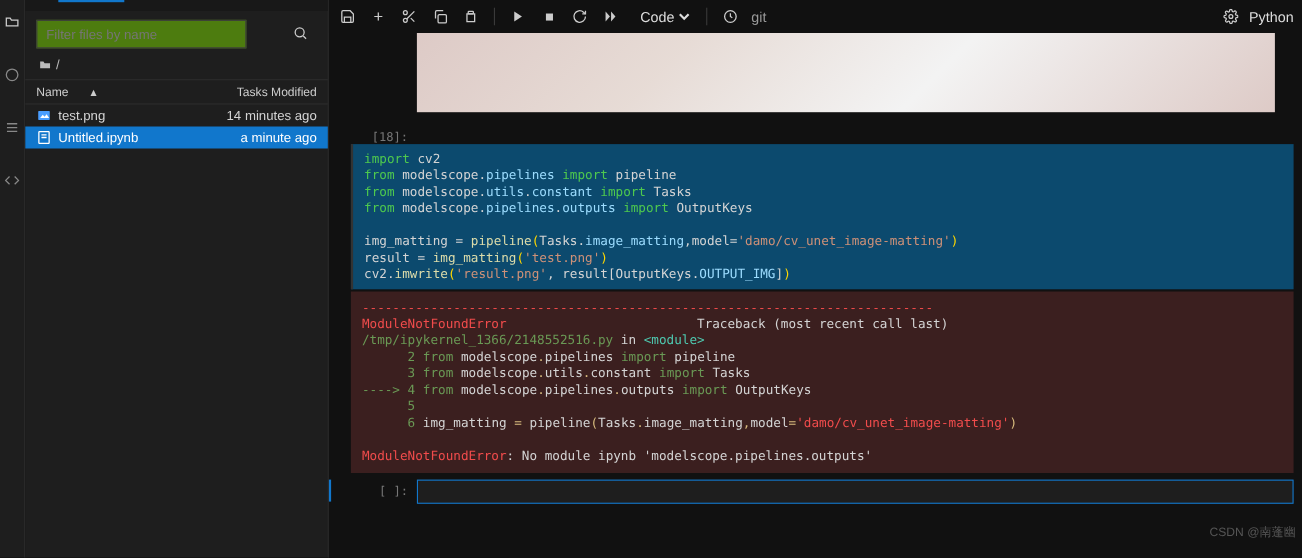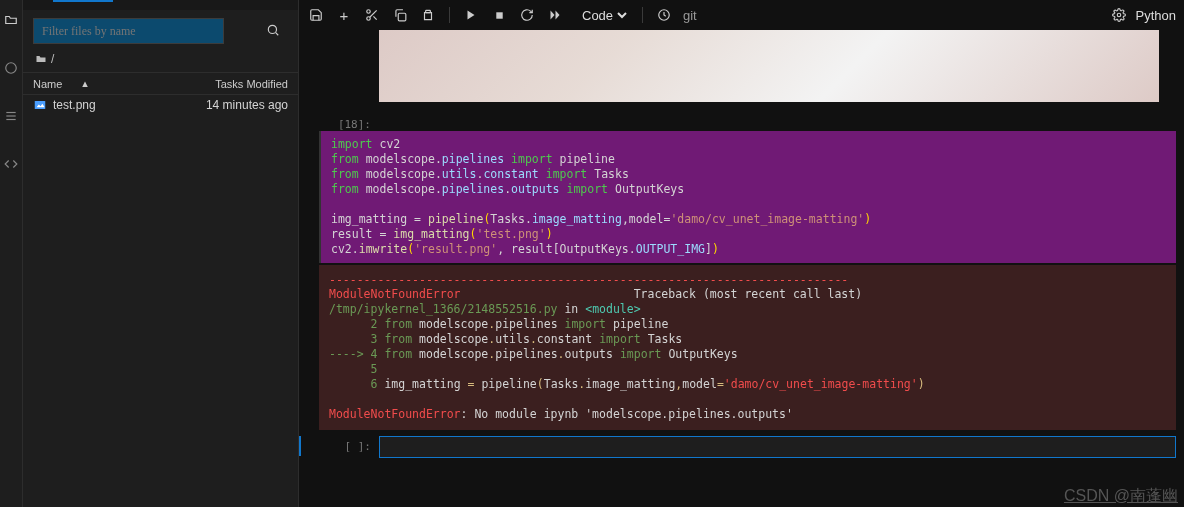--- a/index.html
+++ b/index.html
@@ -4,21 +4,21 @@
 <style>
 * { margin:0; padding:0; box-sizing:border-box; }
 body { font-family: -apple-system, BlinkMacSystemFont, "Segoe UI", Arial, sans-serif; background:#111; width:1184px; height:507px; overflow:hidden; font-size:12px; color:#d4d4d4; }
 .app { display:flex; height:100%; }
 .activity-bar { width:23px; background:#1e1e1e; border-right:1px solid #2d2d2d; display:flex; flex-direction:column; align-items:center; padding-top:12px; gap:32px; }
 .activity-bar .ab-item { width:16px; height:16px; display:flex; align-items:center; justify-content:center; color:#858585; cursor:pointer; }
 .sidebar { width:276px; background:#1e1e1e; border-right:1px solid #2d2d2d; display:flex; flex-direction:column; }
 .tab-strip { height:10px; background:#181818; position:relative; }
 .tab-strip .active-tab { position:absolute; left:30px; top:0; width:60px; height:2px; background:#1177cc; }
 .filter-row { display:flex; align-items:center; padding:8px 10px 8px 10px; }
-.filter-input { flex:1; background:#0c4a6e; border:1px solid #3c3c3c; color:#ccc; height:26px; padding:0 26px 0 8px; font-size:12px; outline:none;font-family:Liberation Serif, serif; }
+.filter-input { flex:1; background:#4d7c0f; border:1px solid #3c3c3c; color:#ccc; height:26px; padding:0 26px 0 8px; font-size:12px; outline:none; }
 .filter-wrap { position:relative; flex:1; }
 .filter-wrap .mag { position:absolute; right:8px; top:5px; color:#aaa; }
 .path-row { padding:0 12px 6px 12px; color:#bbb; font-size:12px; display:flex; align-items:center; gap:4px; }
 .header-row { display:flex; justify-content:space-between; align-items:center; padding:4px 10px; border-top:1px solid #2d2d2d; border-bottom:1px solid #2d2d2d; font-size:11px; color:#ccc; }
 .header-row .col { display:flex; align-items:center; gap:20px; }
 .file-list { flex:1; }
 .file-row { display:flex; justify-content:space-between; align-items:center; padding:3px 10px; font-size:12px; }
 .file-row.selected { background:#1177cc; color:#fff; }
 .file-row .left { display:flex; align-items:center; gap:6px; }
 .file-row .ico { width:14px; height:14px; display:flex; align-items:center; justify-content:center; }
@@ -27,39 +27,39 @@
 .toolbar .tb-item { display:flex; align-items:center; justify-content:center; width:18px; height:18px; color:#ccc; cursor:pointer; }
 .toolbar .sep { width:1px; height:16px; background:#3a3a3a; margin:0 2px; }
 .toolbar .kernel-chip { display:flex; align-items:center; gap:6px; margin-left:4px; }
 .toolbar select { background:transparent; border:none; color:#ddd; font-size:13px; }
 .toolbar .right { margin-left:auto; display:flex; align-items:center; gap:8px; }
 .notebook { flex:1; overflow:auto; padding:0 0 0 20px; }
 .img-placeholder { margin-left:60px; width:780px; height:72px; background:linear-gradient(135deg,#e8d4d0 0%, #f2e6e0 30%, #fff 60%, #e8d4d0 100%); border-radius:0; opacity:0.95; }
 .cell { display:flex; margin-top:12px;flex-direction:column; }
 .prompt { width:60px; text-align:right; color:#777; font-family: Menlo, Consolas, monospace; font-size:11px; padding:4px 8px 0 0; }
 .cell-body { flex:1; }
-.code-input { background:#701a75; padding:6px 10px; font-family: Menlo, Consolas, monospace; font-size:11.5px; line-height:1.3; white-space:pre; border-left:2px solid #333; margin-right:8px; }
+.code-input { background:#0c4a6e; padding:6px 10px; font-family: Menlo, Consolas, monospace; font-size:11.5px; line-height:1.3; white-space:pre; border-left:2px solid #333; margin-right:8px; }
 .kw { color:#4ec94e; }
 .str { color:#ce9178; }
 .func { color:#dcdcaa; }
 .attr { color:#9cdcfe; }
 .plain { color:#d4d4d4; }
 .dot { color:#d4d4d4; }
 .paren { color:#ffd700; }
 .error-output { background:#3b1f1f; padding:8px 10px; font-family: Menlo, Consolas, monospace; font-size:11.5px; line-height:1.3; white-space:pre; margin-right:8px; color:#f8f8f8; margin-top:2px; }
 .err-red { color:#f14c4c; }
 .err-cyan { color:#4ec9b0; }
 .err-green { color:#6a9955; }
 .err-yellow { color:#d7ba7d; }
 .err-dim { color:#d4d4d4; }
 .dash { color:#f14c4c; }
 .empty-cell { display:flex; margin-top:6px; align-items:flex-start; }
 .empty-cell .bar { width:4px; height:20px; background:#1177cc; margin-right:4px; margin-left:-4px; }
 .empty-input { flex:1; background:#1e1e1e; height:22px; border:1px solid #1177cc; margin-right:8px; }
-.watermark { position:fixed; right:6px; bottom:0; color:#555; font-size:16px; font-family:sans-serif;text-decoration:underline; }
+.watermark { position:fixed; right:6px; bottom:16px; color:#555; font-size:11px; font-family:sans-serif; }
 svg { display:block; }
 </style>
 </head>
 <body>
 
 <div class="app">
 
   <div class="activity-bar">
     <div class="ab-item">
         <svg width="14" height="14" viewBox="0 0 24 24" fill="none" stroke="#ccc" stroke-width="2">
@@ -123,20 +123,33 @@
         <div class="left">
           <span class="ico">
               <svg width="14" height="14" viewBox="0 0 24 24" fill="#4a9eff">
                 <rect x="3" y="5" width="18" height="14" rx="1"></rect>
                 <polygon points="6,16 10,11 13,14 16,10 20,16" fill="#fff"></polygon>
               </svg>
             </span>
           <span>test.png</span>
         </div>
         <span>14 minutes ago</span>
+      </div>
+      <div class="file-row selected">
+        <div class="left">
+          <span class="ico">
+              <svg width="14" height="14" viewBox="0 0 24 24" fill="none" stroke="#fff" stroke-width="2">
+                <rect x="4" y="3" width="16" height="18" rx="1"></rect>
+                <line x1="8" y1="8" x2="16" y2="8"></line>
+                <line x1="8" y1="12" x2="16" y2="12"></line>
+              </svg>
+            </span>
+          <span>Untitled.ipynb</span>
+        </div>
+        <span>a minute ago</span>
       </div>
     </div>
   </div>
 
   <div class="main">
     <div class="toolbar">
       <div class="tb-item">
           <svg width="14" height="14" viewBox="0 0 24 24" fill="none" stroke="#ccc" stroke-width="2">
             <path d="M19 21H5a2 2 0 0 1-2-2V5a2 2 0 0 1 2-2h11l5 5v11a2 2 0 0 1-2 2z"></path>
             <polyline points="17 21 17 13 7 13 7 21"></polyline>

